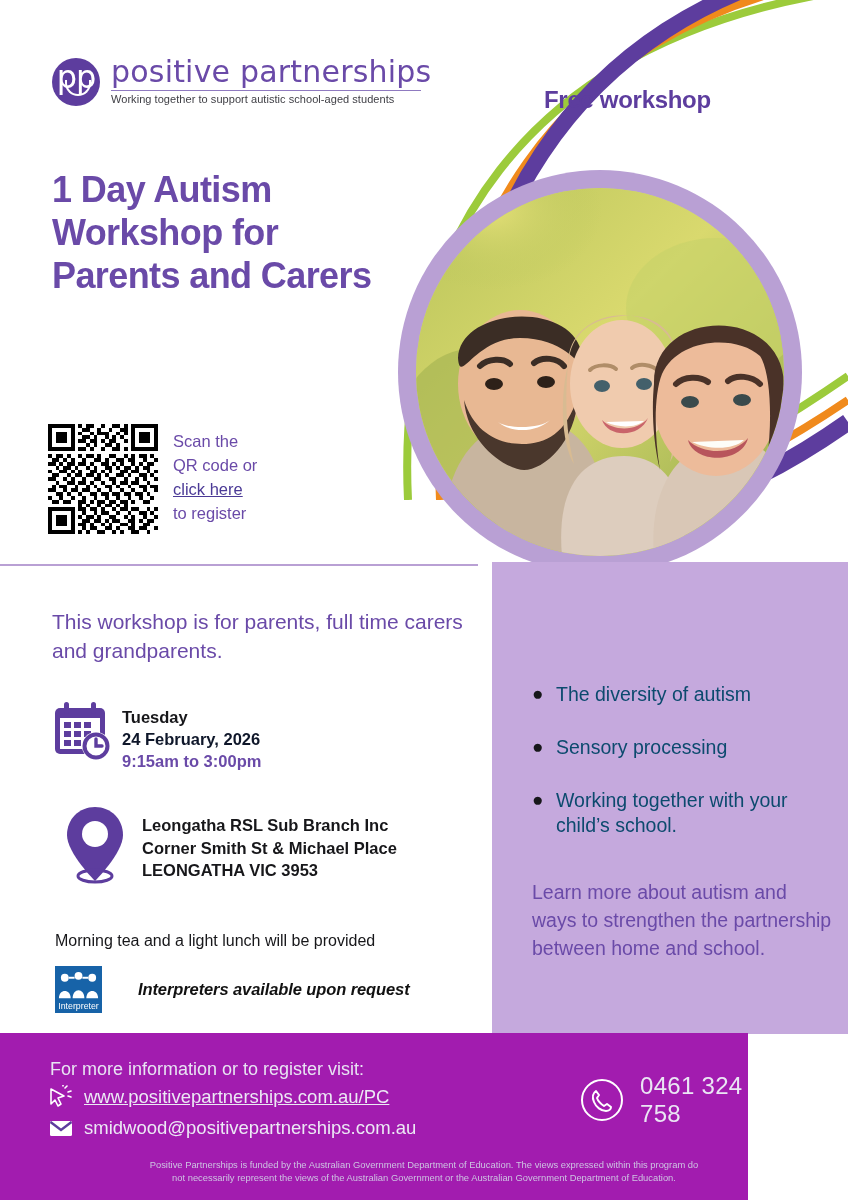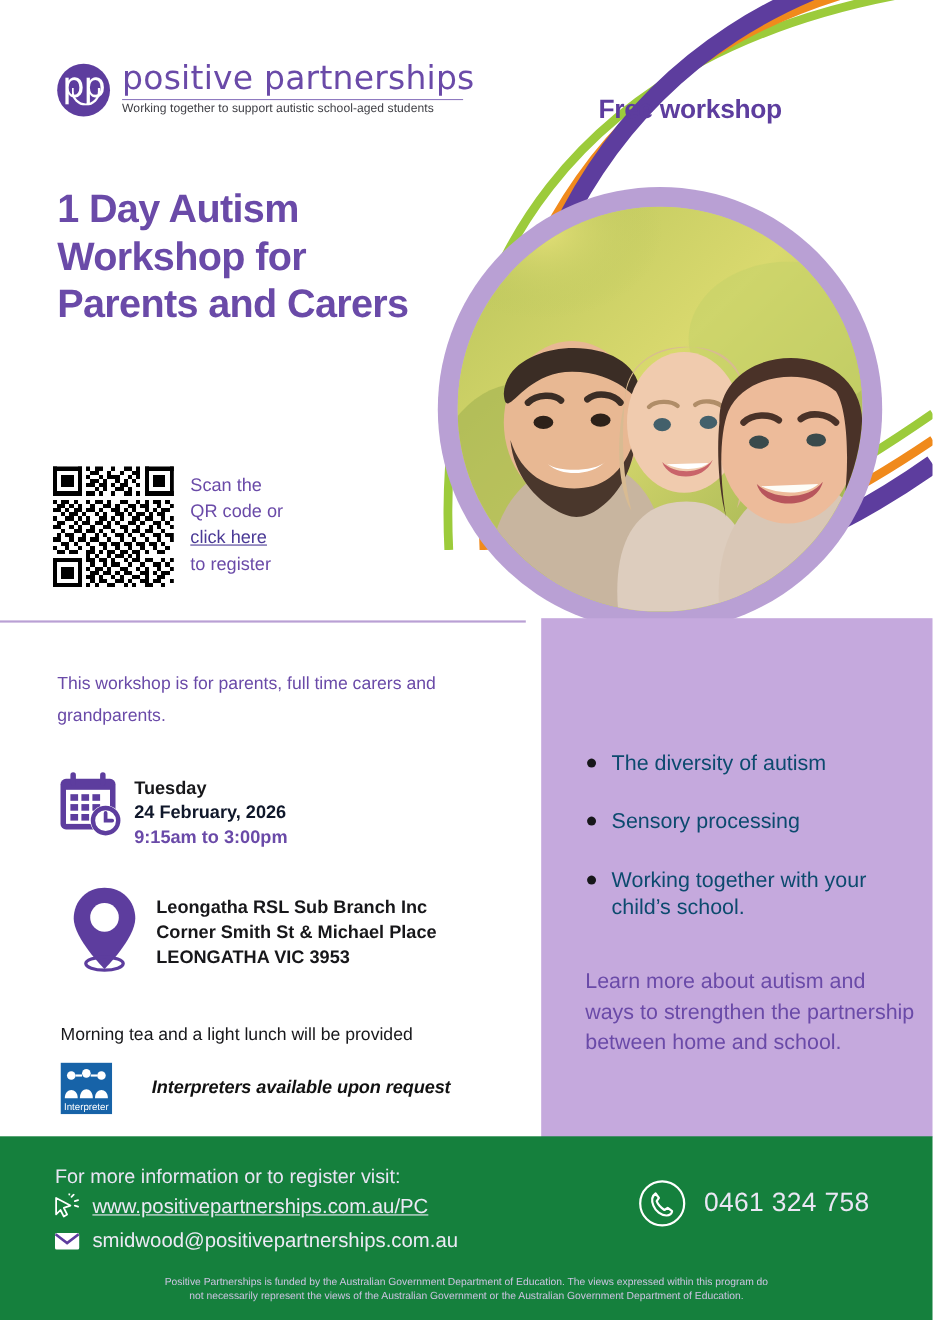--- a/index.html
+++ b/index.html
@@ -90,21 +90,21 @@
   .bullet .dot{color:#17171a;font-size:19px;line-height:24px;width:24px;flex:0 0 auto;text-align:left;}
   .bullet .btxt{color:#0c4a6e;font-size:19.5px;line-height:25px;}
   .learn-more{
     position:absolute;left:40px;top:316px;width:300px;
     color:#6a4aa8;font-size:19.5px;line-height:28px;
   }
 
   
   .intro{
     position:absolute;left:52px;top:607px;width:420px;
-    color:#6a4aa8;font-size:16px;line-height:29px;
+    color:#6a4aa8;font-size:21px;line-height:29px;
   }
   .row{position:absolute;display:flex;align-items:flex-start;}
   .row .ic{flex:0 0 auto;}
   .row .txt{margin-left:0;}
 
   .date-row{left:52px;top:700px;}
   .date-row .txt{margin-left:70px;padding-top:6px;}
   .date-l1{color:#17171a;font-size:16.5px;font-weight:bold;line-height:22px;}
   .date-l2{color:#0f172a;font-size:16.5px;font-weight:bold;line-height:22px;}
   .date-l3{color:#6a4aa8;font-size:16.5px;font-weight:bold;line-height:22px;}
@@ -117,21 +117,21 @@
     position:absolute;left:55px;top:930px;
     color:#17171a;font-size:16px;line-height:22px;
   }
   .interp-row{position:absolute;left:55px;top:966px;display:flex;align-items:center;}
   .interp-icon{width:47px;height:47px;flex:0 0 auto;}
   .interp-txt{
     margin-left:36px;color:#111;font-size:16.5px;font-weight:bold;font-style:italic;letter-spacing:-.1px;
   }
 
   
-  .footer{position:absolute;left:0;top:1033px;width:848px;height:167px;background:#15803d;}
+  .footer{position:absolute;left:0;top:1033px;width:748px;height:167px;background:#a21caf;}
   .f-head{position:absolute;left:50px;top:26px;color:#e8e4f3;font-size:18px;}
   .f-line{position:absolute;display:flex;align-items:center;}
   .f-web{left:46px;top:52px;}
   .f-mail{left:46px;top:83px;}
   .f-ic{width:30px;height:24px;flex:0 0 auto;}
   .f-txt{margin-left:8px;color:#ece9f5;font-size:18.5px;}
   .f-txt.u{text-decoration:underline;cursor:pointer;}
   .phone-row{position:absolute;left:580px;top:1072px;display:flex;align-items:center;}
   .phone-circ{width:44px;height:44px;flex:0 0 auto;}
   .phone-num{margin-left:16px;color:#eae6f4;font-size:24px;letter-spacing:.3px;}

